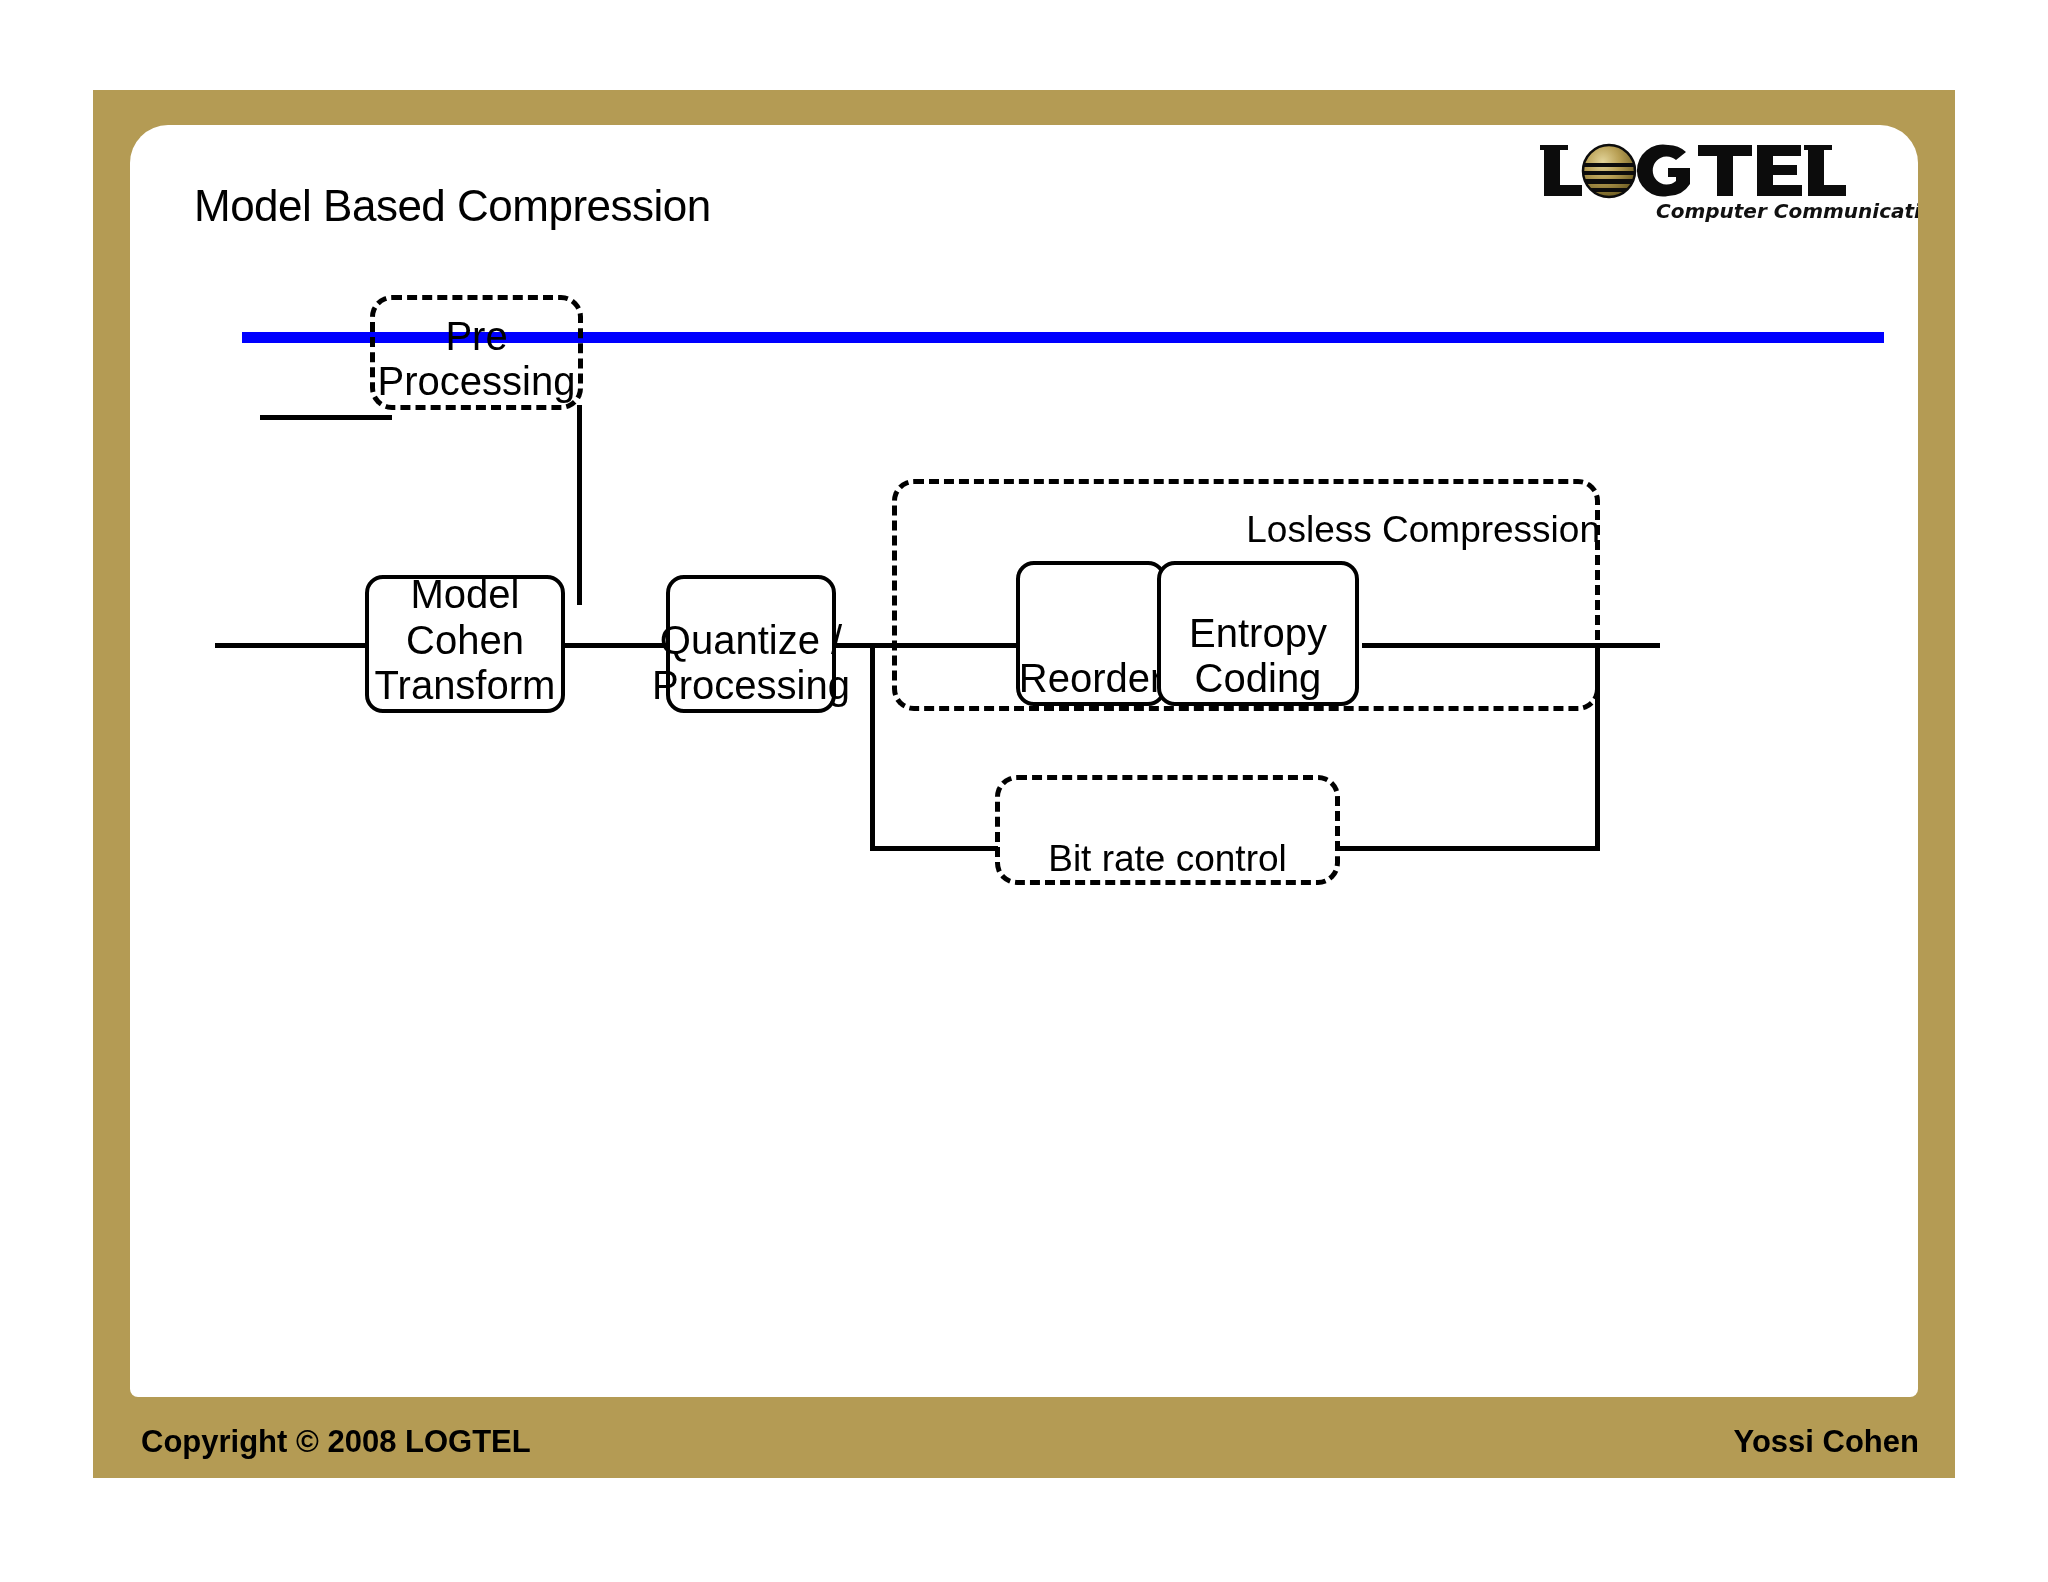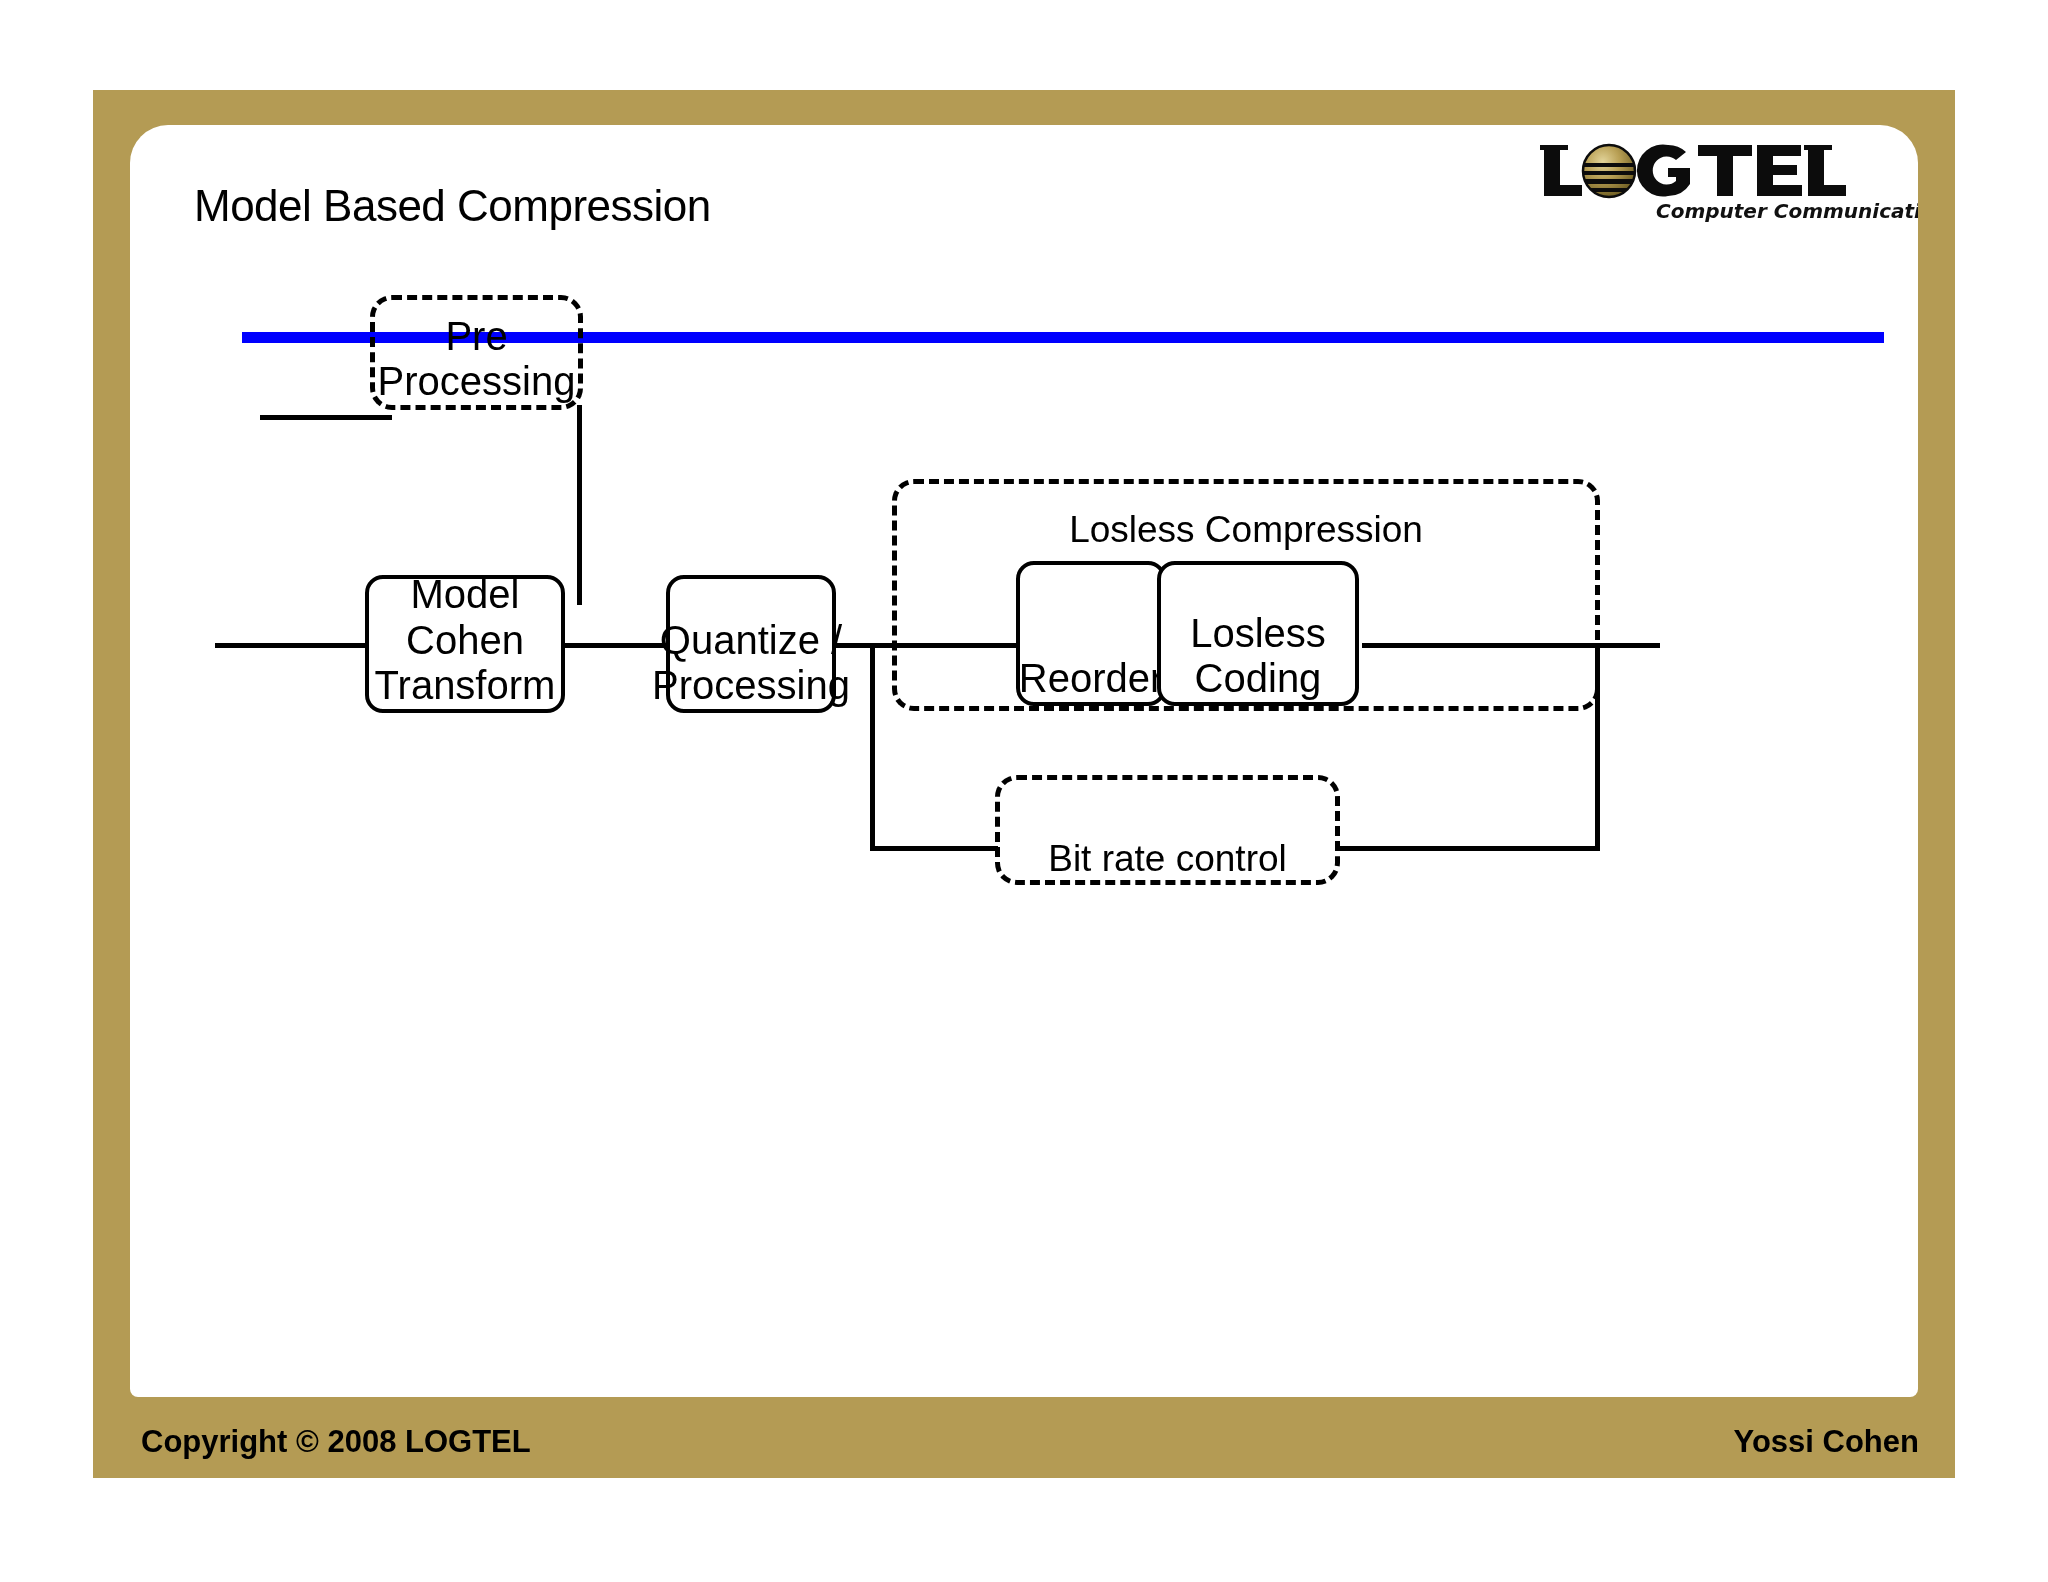--- a/index.html
+++ b/index.html
@@ -118,21 +118,21 @@
   .group-dash {
     position: absolute;
     box-sizing: border-box;
     border: 5px dashed #000000;
     border-radius: 22px;
     background: transparent;
   }
 
   .group-title {
     position: absolute;
-    text-align: center;
+    text-align: right;
     font-size: 37px;
     color: #000000;
     white-space: nowrap;
   }
 
   
   .wire {
     position: absolute;
     background: #000000;
   }
@@ -222,21 +222,21 @@
       <div class="node node-solid" style="left:536px; top:450px; width:170px; height:138px;">
         <span class="node-label">Quantize /
 Processing</span>
       </div>
 
       <div class="node node-solid" style="left:886px; top:436px; width:150px; height:145px;">
         <span class="node-label">Reorder</span>
       </div>
 
       <div class="node node-solid" style="left:1027px; top:436px; width:202px; height:145px;">
-        <span class="node-label">Losless
+        <span class="node-label">Entropy
 Coding</span>
       </div>
 
       <div class="node group-dash" style="left:865px; top:650px; width:345px; height:110px;">
         <span class="node-label" style="font-size:37px;">Bit rate control</span>
       </div>
 
     </div>
 
     <div style="position:absolute; left:0; bottom:0; width:1788px; height:1px;"></div>

